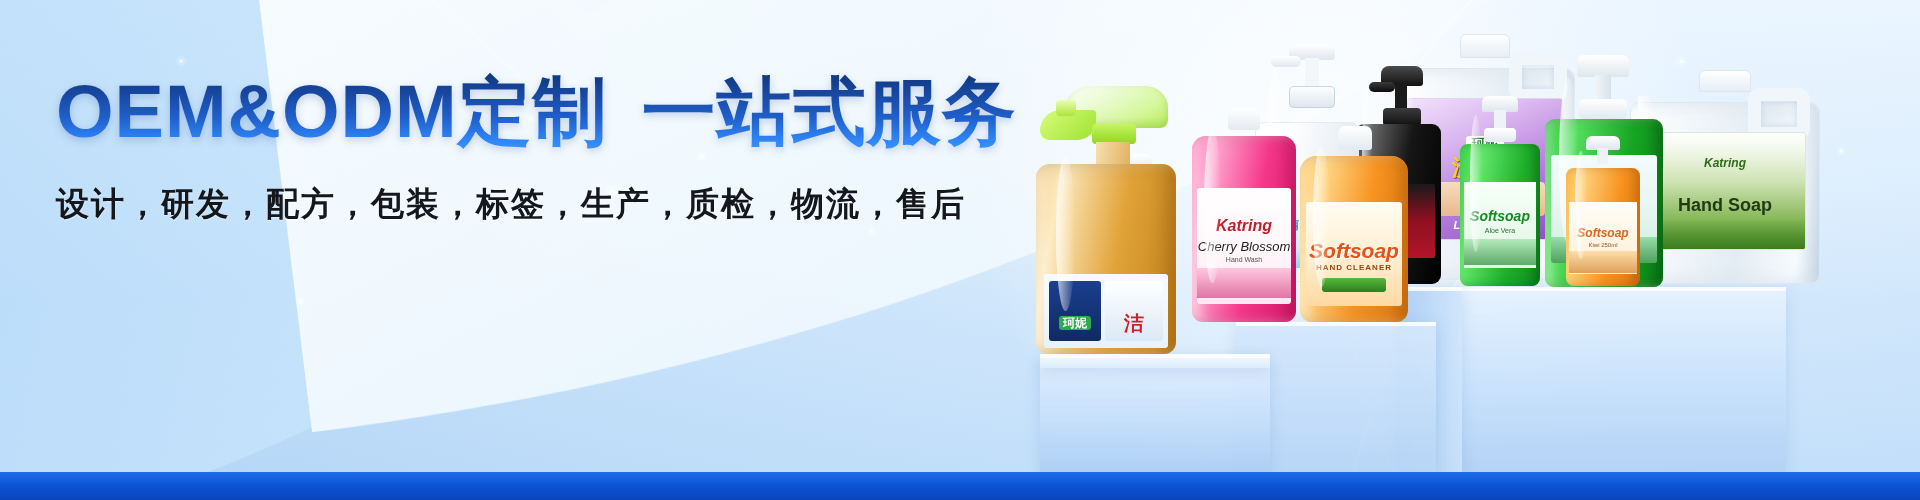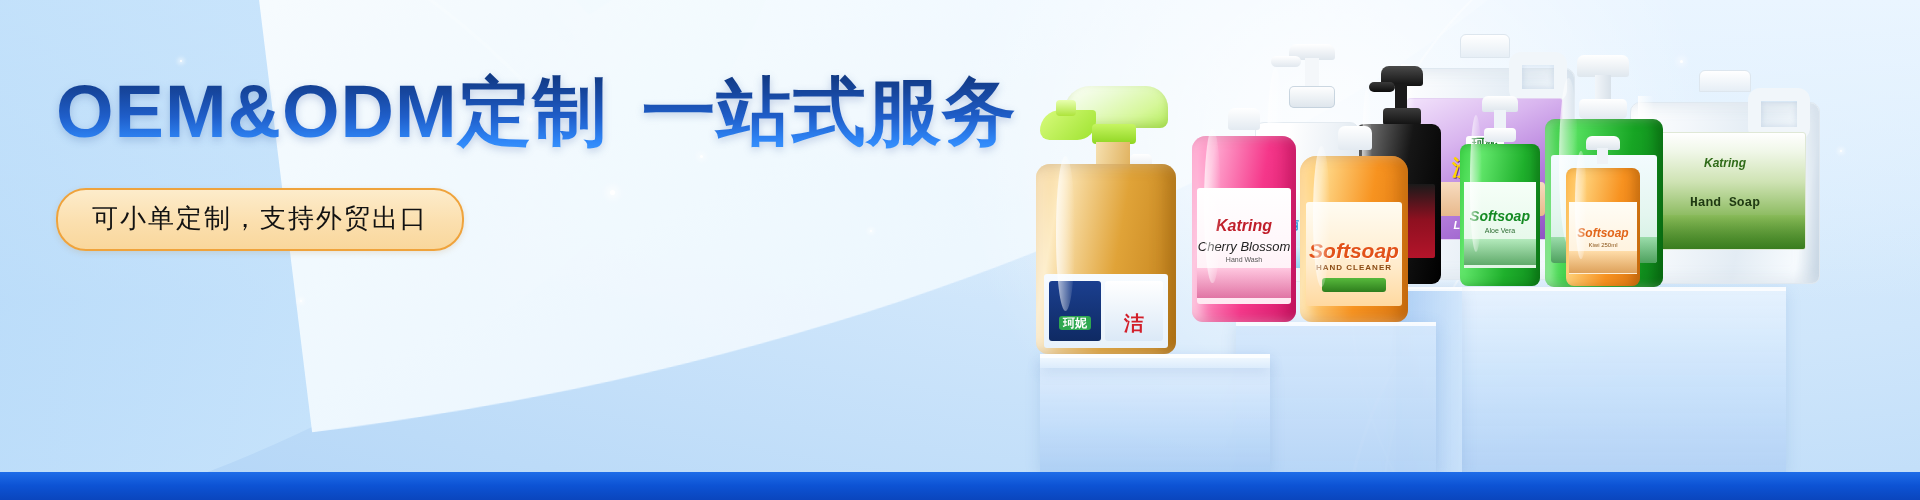--- a/index.html
+++ b/index.html
@@ -232,41 +232,41 @@
   <div class="sparkle sm" style="left:1060px; top:196px;"></div>
   <div class="sparkle xs" style="left:870px; top:230px;"></div>
   <div class="sparkle xs" style="left:300px; top:300px;"></div>
   <div class="sparkle sm" style="left:1680px; top:60px;"></div>
   <div class="sparkle xs" style="left:1840px; top:150px;"></div>
   <div class="sparkle xs" style="left:180px; top:60px;"></div>
 
   <div class="copy">
     <div class="headline"><span>OEM&amp;ODM定制</span><span class="gap"></span><span>一站式服务</span></div>
 
-
-    <div class="pill">可小单定制，支持外贸出口</div>
+    <div class="subline">设计，研发，配方，包装，标签，生产，质检，物流，售后</div>
+
   </div>
 
   <div class="stage">
 
     <div class="pedestal ped-right"></div>
     <div class="pedestal ped-right-face"></div>
     <div class="pedestal ped-mid"></div>
     <div class="pedestal ped-left"></div>
     <div class="pedestal ped-left-top"></div>
 
     <div class="prod" style="left:630px; bottom:188px; width:190px; height:200px;">
       <div class="jerry" style="position:absolute; left:0; bottom:0; width:190px; height:182px;"></div>
       <div class="jerry-neck" style="top:-14px; width:52px; height:22px;"></div>
       <div class="jerry-handle" style="right:10px; top:4px; width:62px; height:52px;"></div>
       <div class="label" style="left:14px; bottom:34px; width:162px; height:118px;
            background:linear-gradient(180deg,#ffffff 0%,#f0f7e8 16%,#cfe3b4 42%,#87b85a 74%,#4f8f2c 100%);
            border:1px solid #dfe8d6; border-radius:3px;">
         <div class="lab-txt" style="font-size:12px; font-weight:bold; color:#2f6b18; font-style:italic; margin-bottom:2px;">Katring</div>
-        <div class="lab-txt" style="font-size:13px; font-weight:bold; color:#1f3a12;font-family:Liberation Mono, monospace;">Hand Soap</div>
+        <div class="lab-txt" style="font-size:18px; font-weight:bold; color:#1f3a12;">Hand Soap</div>
         <div style="width:100%; height:42px; margin-top:6px;
              background:linear-gradient(180deg, rgba(120,180,60,.2), rgba(40,110,20,.55));"></div>
       </div>
       <div class="gloss-v" style="left:8px; width:16px;"></div>
     </div>
 
     <div class="prod" style="left:395px; bottom:192px; width:180px; height:230px;">
       <div class="jerry" style="position:absolute; left:0; bottom:0; width:180px; height:212px;"></div>
       <div class="jerry-neck" style="top:-16px; width:50px; height:24px;"></div>
       <div class="jerry-handle" style="right:8px; top:2px; width:58px; height:50px;"></div>

